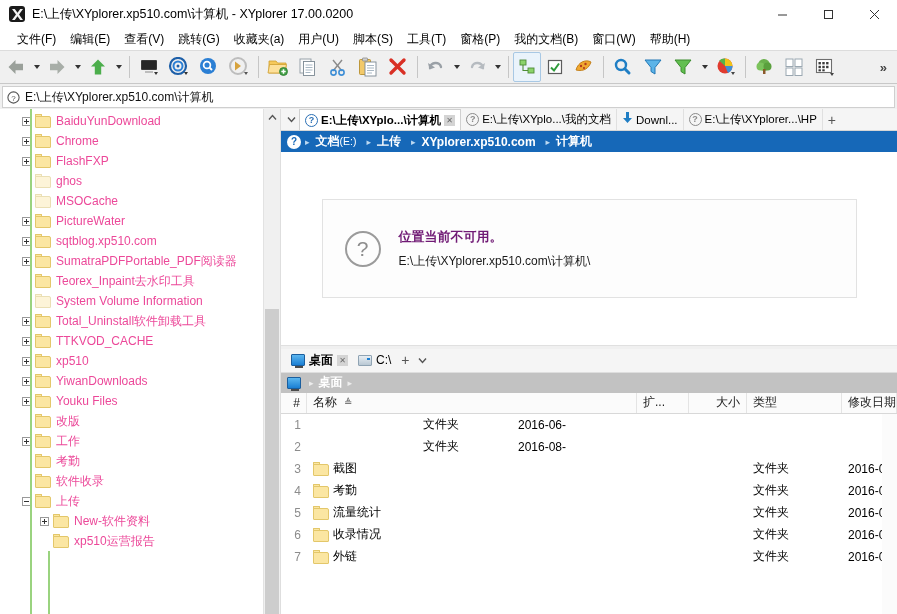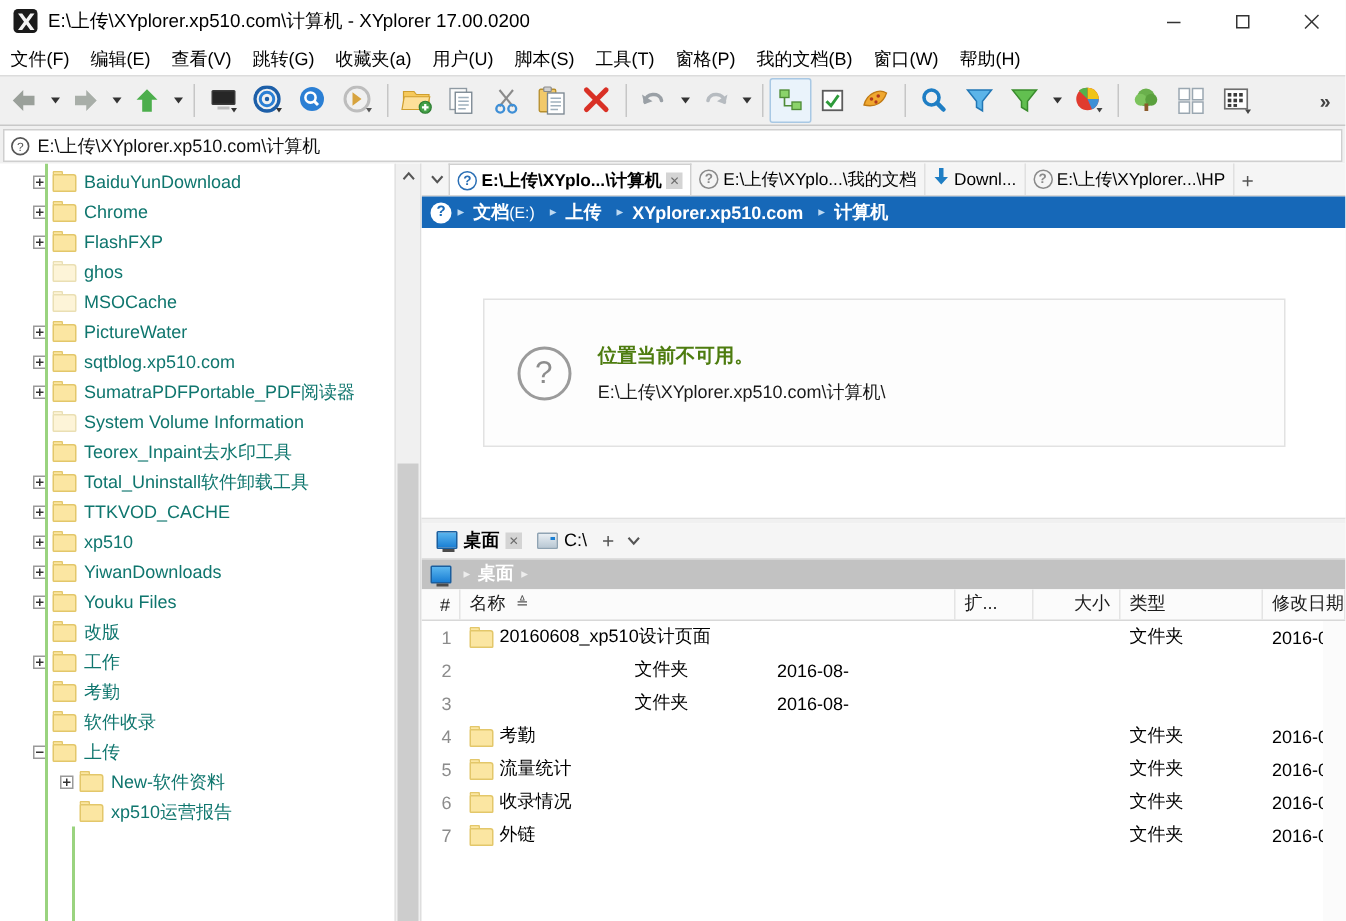--- a/index.html
+++ b/index.html
@@ -33,21 +33,21 @@
   }
   .wincontrols { position: absolute; right: 0; top: 0; height: 28px; display: flex; }
   .wbtn {
     width: 46px; height: 28px; display: flex; align-items: center; justify-content: center;
     color: #222; font-size: 13px;
   }
 
   
   .menubar {
     height: 22px; min-height:22px; background: #ffffff; display: flex; align-items: center;
-    padding-left: 0; font-size: 12px;
+    padding-left: 10px; font-size: 12px;
   }
   .menuitem { padding: 2px 7px; color: #000; white-space: nowrap; }
 
   
   .toolbar {
     height: 34px; min-height:34px; background: #f0f0f0;
     display: flex; align-items: center; padding: 0 2px;
     border-top: 1px solid #dcdcdc;
     border-bottom: 1px solid #c8c8c8;
     position: relative;
@@ -87,21 +87,21 @@
   .tog::before { content:""; position:absolute; width:5px; height:1px; background:#333; }
   .tog.plus::after { content:""; position:absolute; width:1px; height:5px; background:#333; }
   .tog-space { width: 9px; flex: 0 0 auto; }
   .folder {
     width: 16px; height: 14px; flex: 0 0 auto; margin: 0 5px 0 4px; position: relative;
   }
   .folder .f-body { position: absolute; left:0; top:2px; width:16px; height:12px; background:#fbe6a2; border:1px solid #e3c76a; border-radius:1px 2px 1px 1px;}
   .folder .f-tab { position: absolute; left:0; top:0px; width:7px; height:3px; background:#fbe6a2; border:1px solid #e3c76a; border-bottom:none; border-radius:1px 1px 0 0;}
   .folder.pale .f-body { background:#fdf4d8; border-color:#eadfb4; }
   .folder.pale .f-tab { background:#fdf4d8; border-color:#eadfb4; }
-  .tree-label { font-size: 12px; color: #0f766e; }
+  .tree-label { font-size: 12px; color: #ec4899; }
   .greenline { position: absolute; width: 2px; background: #9ad37f; left: 0; top:0; bottom:0; }
 
   
   .vscroll {
     width: 17px; min-width:17px; background: #f0f0f0; border-left: 1px solid #e2e2e2;
     display: flex; flex-direction: column; position: relative;
   }
   .sb-btn { height: 17px; display: flex; align-items: center; justify-content: center; color:#606060; font-size:9px; }
   .sb-track { flex:1 1 auto; position: relative; }
   .sb-thumb { position: absolute; left: 1px; right: 1px; background: #cdcdcd; }
@@ -147,21 +147,21 @@
   
   .msgarea { flex: 1 1 auto; background: #ffffff; position: relative; display:flex; align-items:flex-start; justify-content:center; }
   .msgbox {
     margin-top: 47px; width: 535px; height: 99px; background: #fdfdfd; border: 1px solid #e2e2e2;
     display: flex; align-items: center; padding-left: 22px; gap: 18px;
   }
   .msg-q {
     width: 36px; height: 36px; border-radius: 50%; border: 2px solid #9b9b9b; color: #8d8d8d;
     display:flex;align-items:center;justify-content:center; font-size: 21px; flex:0 0 auto;
   }
-  .msg-title { font-size: 13px; font-weight: bold; color: #4d7c0f; margin-bottom: 7px; }
+  .msg-title { font-size: 13px; font-weight: bold; color: #701a75; margin-bottom: 7px; }
   .msg-sub { font-size: 12px; color: #1a1a1a; }
 
   
   .hsplit { height: 4px; min-height:4px; background: #f0f0f0; border-top: 1px solid #e0e0e0; }
 
   
   .btabbar {
     height: 24px; min-height:24px; background: #f5f5f5; display: flex; align-items: center;
     padding-left: 5px; border-bottom:1px solid #dedede;
   }
@@ -540,34 +540,34 @@
             <div class="tog plus"></div>
             <div class="folder">
               <div class="f-tab"></div>
               <div class="f-body"></div>
             </div>
             <div class="tree-label">SumatraPDFPortable_PDF阅读器</div>
           </div>
           <div class="tree-row">
             <div class="indent" style="width: 22px;"></div>
             <div class="tog-space"></div>
+            <div class="folder">
+              <div class="f-tab"></div>
+              <div class="f-body"></div>
+            </div>
+            <div class="tree-label">Teorex_Inpaint去水印工具</div>
+          </div>
+          <div class="tree-row">
+            <div class="indent" style="width: 22px;"></div>
+            <div class="tog-space"></div>
             <div class="folder pale">
               <div class="f-tab"></div>
               <div class="f-body"></div>
             </div>
             <div class="tree-label">System Volume Information</div>
-          </div>
-          <div class="tree-row">
-            <div class="indent" style="width: 22px;"></div>
-            <div class="tog-space"></div>
-            <div class="folder">
-              <div class="f-tab"></div>
-              <div class="f-body"></div>
-            </div>
-            <div class="tree-label">Teorex_Inpaint去水印工具</div>
           </div>
           <div class="tree-row">
             <div class="indent" style="width: 22px;"></div>
             <div class="tog plus"></div>
             <div class="folder">
               <div class="f-tab"></div>
               <div class="f-body"></div>
             </div>
             <div class="tree-label">Total_Uninstall软件卸载工具</div>
           </div>
@@ -794,60 +794,60 @@
                   <path d="M1 5.5 L4.5 1.5 L8 5.5" fill="none" stroke="#555" stroke-width="1.2"></path>
                 </svg></span>
             </div>
           </div>
         <div style="flex:1 1 auto;display:flex;min-height:0;">
           <div class="fl-rows" id="flrows" style="flex:1 1 auto;">
               <div class="fl-row">
                 <div class="c c-num" style="width: 26px; flex: 0 0 auto;">
                   <span>1</span>
                 </div>
+                <div class="c" style="width: 52px; flex: 0 0 auto;">
+                  <span></span>
+                </div>
+                <div class="c c-size" style="width: 58px; flex: 0 0 auto;">
+                  <span></span>
+                </div>
+                <div class="c" style="width: 95px; flex: 0 0 auto;">
+                  <span>文件夹</span>
+                </div>
+                <div class="c" style="width: 85px; flex: 1 1 auto;">
+                  <span>2016-06-</span>
+                </div>
+              </div>
+              <div class="fl-row">
+                <div class="c c-num" style="width: 26px; flex: 0 0 auto;">
+                  <span>2</span>
+                </div>
+                <div class="c" style="width: 52px; flex: 0 0 auto;">
+                  <span></span>
+                </div>
+                <div class="c c-size" style="width: 58px; flex: 0 0 auto;">
+                  <span></span>
+                </div>
+                <div class="c" style="width: 95px; flex: 0 0 auto;">
+                  <span>文件夹</span>
+                </div>
+                <div class="c" style="width: 85px; flex: 1 1 auto;">
+                  <span>2016-08-</span>
+                </div>
+              </div>
+              <div class="fl-row">
+                <div class="c c-num" style="width: 26px; flex: 0 0 auto;">
+                  <span>3</span>
+                </div>
                 <div class="c" style="width: 330px; flex: 0 0 auto;">
                   <span class="folder" style="width: 14px; height: 13px; margin: 0px 6px 0px 0px; position: relative; display: inline-block;">
                     <div class="f-tab"></div>
                     <div class="f-body"></div>
                   </span>
-                  <span>20160608_xp510设计页面</span>
-                </div>
-                <div class="c" style="width: 52px; flex: 0 0 auto;">
-                  <span></span>
-                </div>
-                <div class="c c-size" style="width: 58px; flex: 0 0 auto;">
-                  <span></span>
-                </div>
-                <div class="c" style="width: 95px; flex: 0 0 auto;">
-                  <span>文件夹</span>
-                </div>
-                <div class="c" style="width: 85px; flex: 1 1 auto;">
-                  <span>2016-06-</span>
-                </div>
-              </div>
-              <div class="fl-row">
-                <div class="c c-num" style="width: 26px; flex: 0 0 auto;">
-                  <span>2</span>
-                </div>
-                <div class="c" style="width: 52px; flex: 0 0 auto;">
-                  <span></span>
-                </div>
-                <div class="c c-size" style="width: 58px; flex: 0 0 auto;">
-                  <span></span>
-                </div>
-                <div class="c" style="width: 95px; flex: 0 0 auto;">
-                  <span>文件夹</span>
-                </div>
-                <div class="c" style="width: 85px; flex: 1 1 auto;">
-                  <span>2016-08-</span>
-                </div>
-              </div>
-              <div class="fl-row">
-                <div class="c c-num" style="width: 26px; flex: 0 0 auto;">
-                  <span>3</span>
+                  <span>截图</span>
                 </div>
                 <div class="c" style="width: 52px; flex: 0 0 auto;">
                   <span></span>
                 </div>
                 <div class="c c-size" style="width: 58px; flex: 0 0 auto;">
                   <span></span>
                 </div>
                 <div class="c" style="width: 95px; flex: 0 0 auto;">
                   <span>文件夹</span>
                 </div>

